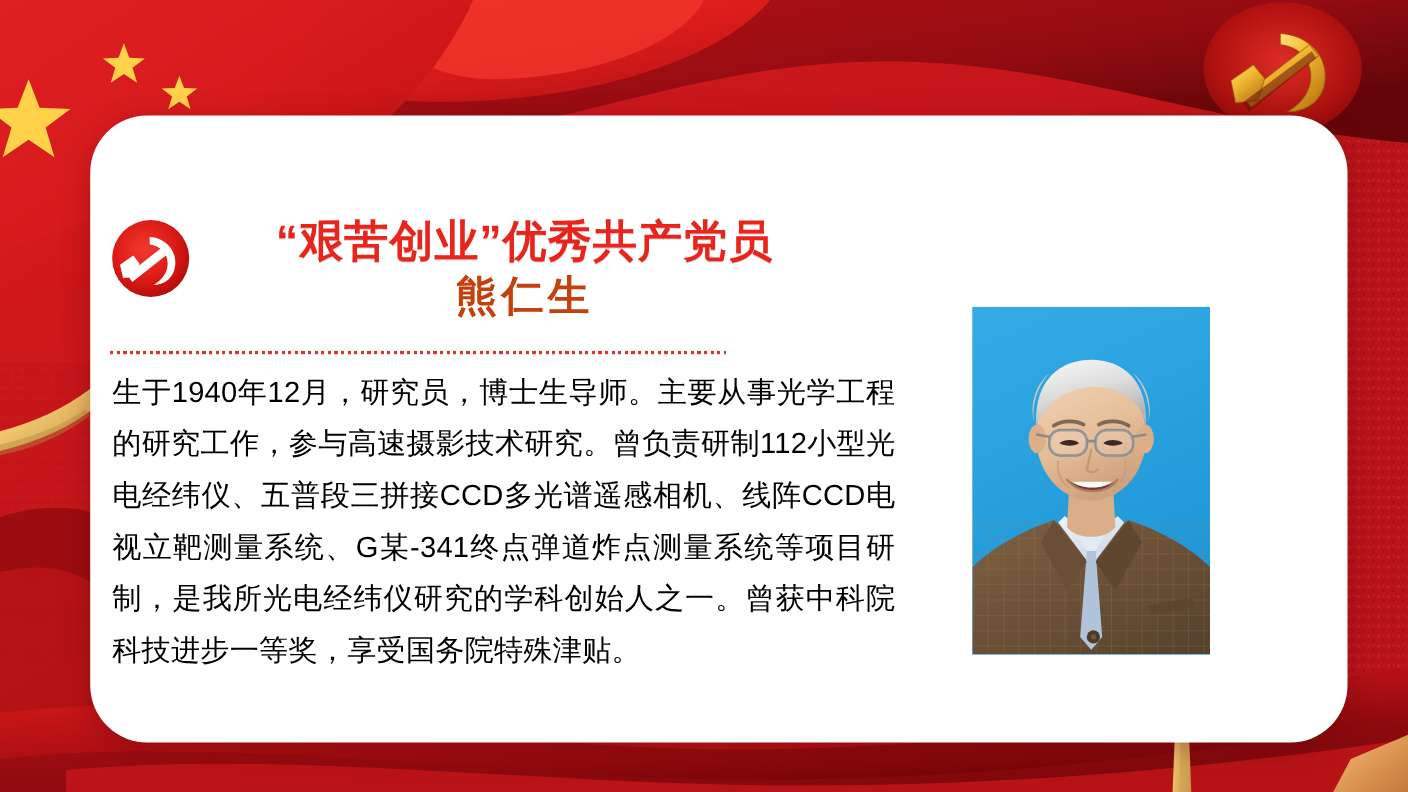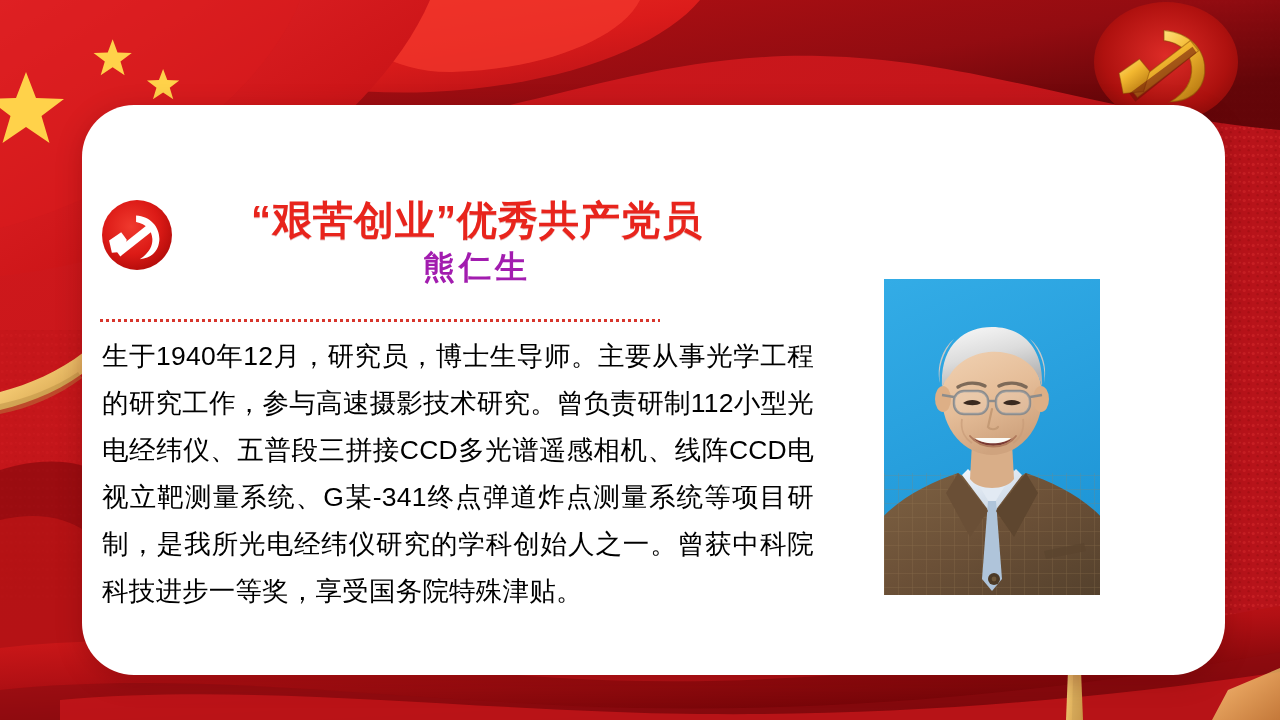--- a/index.html
+++ b/index.html
@@ -44,23 +44,23 @@
     font-size:40px;
     font-weight:bold;
     color:#E8241C;
     letter-spacing:1px;
     line-height:1.15;
     white-space:nowrap;
     text-shadow:0 1px 0 rgba(150,0,0,.25);
   }
   #title-name {
     margin-top:6px;
-    font-size:32px;
+    font-size:38px;
     font-weight:bold;
-    color:#a21caf;
+    color:#c2410c;
     letter-spacing:4px;
     line-height:1.15;
   }
 
   
   #divider {
     position:absolute;
     left:18px; top:214px;
     width:560px; height:3px;
     background-image:repeating-linear-gradient(

